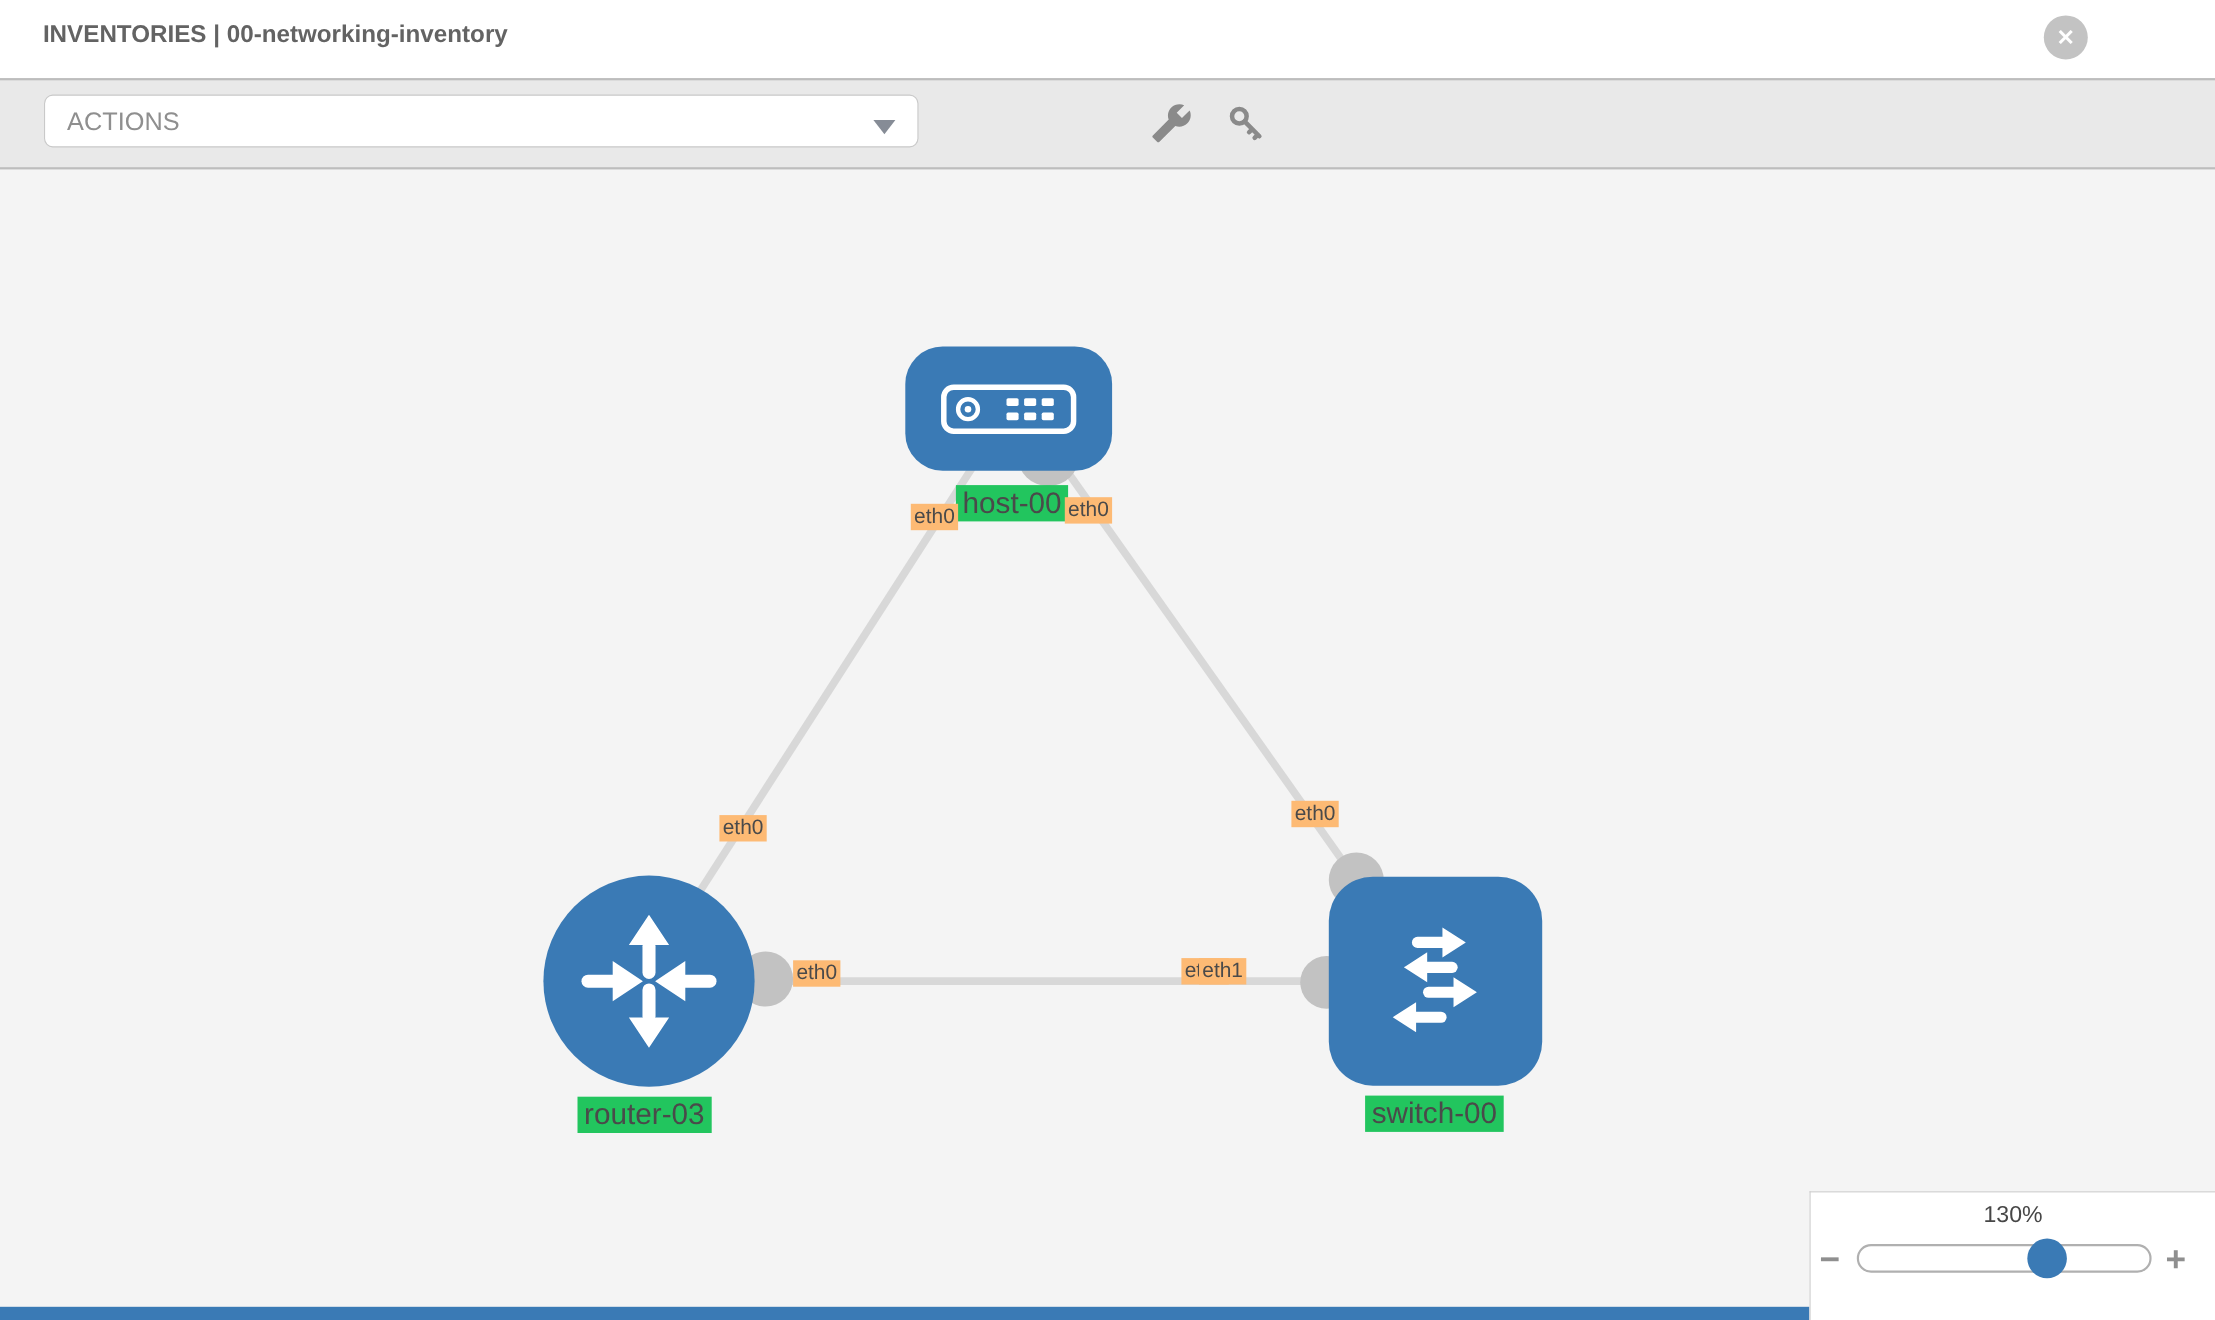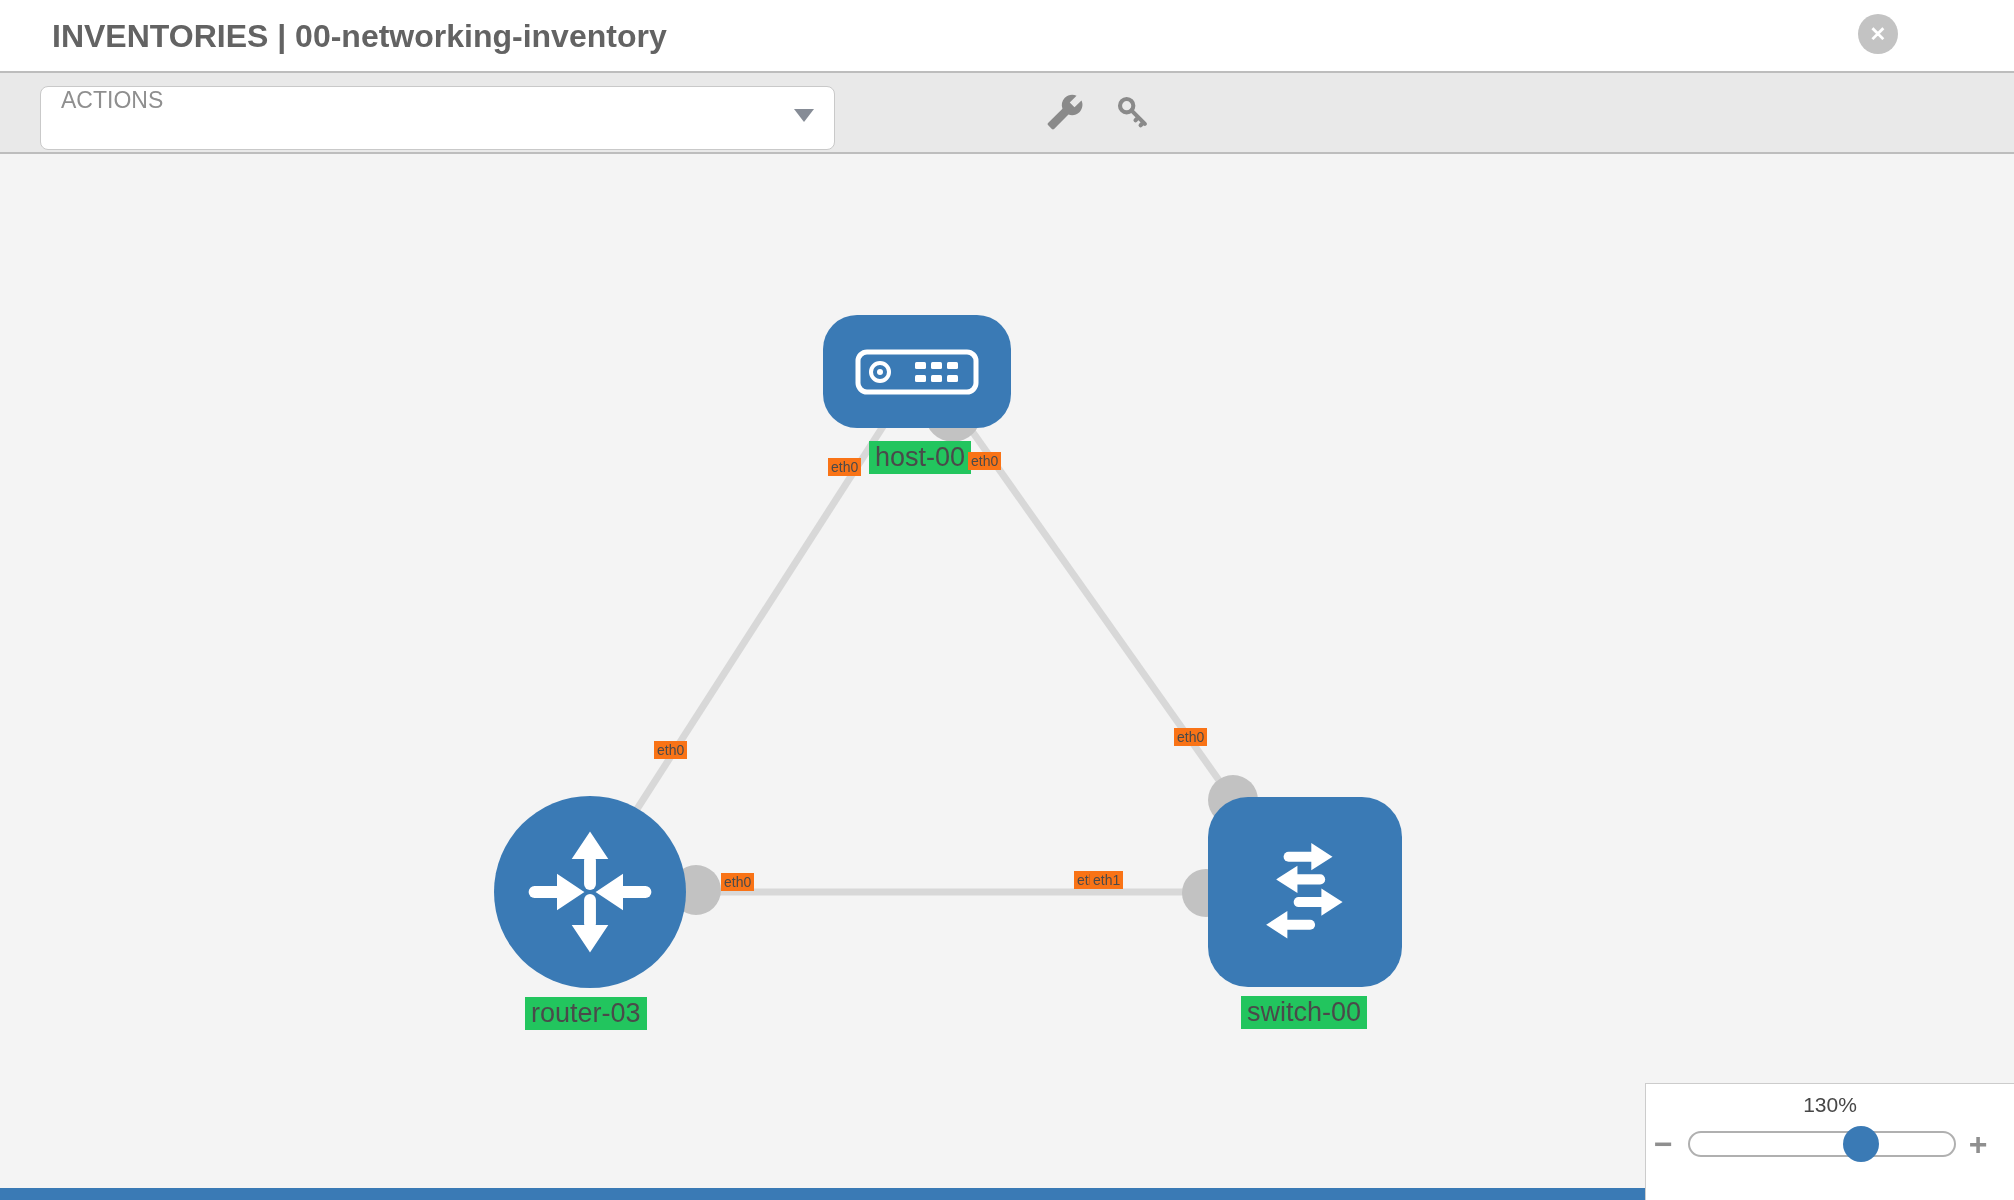--- a/index.html
+++ b/index.html
@@ -13,30 +13,30 @@
     --txt-light:#8f8f8f;
     --icon-gray:#8a8a8a;
   }
   *{box-sizing:border-box;margin:0;padding:0}
   html,body{width:2014px;height:1200px;overflow:hidden;background:#fff;
     font-family:"Liberation Sans",sans-serif;}
   .app{position:relative;width:2014px;height:1200px;overflow:hidden}
 
   
   .header{position:absolute;left:0;top:0;width:2014px;height:71px;background:#fff;z-index:6}
-  .page-title{position:absolute;left:52px;top:18px;font-size:32px;font-weight:700;color:var(--txt-mid)}
+  .page-title{position:absolute;left:39px;top:18px;font-size:22px;font-weight:700;color:var(--txt-mid)}
   .close-btn{position:absolute;left:1858px;top:14px;width:40px;height:40px;border:none;
     border-radius:50%;background:#c3c3c3;color:#fff;font-size:20px;font-weight:700;
     display:flex;align-items:center;justify-content:center;cursor:pointer}
 
   
   .toolbar{position:absolute;left:0;top:71px;width:2014px;height:83px;background:var(--toolbar);
     border-top:2px solid #bdbdbd;border-bottom:2px solid #bdbdbd;z-index:6}
-  .select{position:absolute;top:13px;height:64px;background:#fff;border:1px solid #c9c9c9;
-    border-radius:8px;display:flex;align-items:flex-start;padding:0 20px;font-size:23px;
+  .select{position:absolute;top:13px;height:48px;background:#fff;border:1px solid #c9c9c9;
+    border-radius:8px;display:flex;align-items:center;padding:0 20px;font-size:23px;
     color:var(--txt-light);cursor:pointer}
   .select-actions{left:40px;width:795px}
   .select-search{left:1192px;width:798px}
   .chev{position:absolute;right:20px;top:22px;width:0;height:0;
     border-left:10px solid transparent;border-right:10px solid transparent;
     border-top:13px solid #868c96}
   .tool-icon{position:absolute;top:20px;width:38px;height:38px;cursor:pointer}
   .tool-icon.wrench{left:1046px}
   .tool-icon.key{left:1114px}
 
@@ -51,22 +51,22 @@
   .node-router{left:494px;top:796px;width:192px;height:192px;border-radius:50%}
   .node-switch{left:1208px;top:797px;width:194px;height:190px;border-radius:40px}
 
   
   .node-label{position:absolute;z-index:4;background:#22c55e;color:var(--txt-dark);
     font-size:27px;padding:1px 6px;white-space:nowrap;cursor:pointer}
   .lbl-host{left:869px;top:441px}
   .lbl-router{left:525px;top:997px}
   .lbl-switch{left:1241px;top:996px}
 
-  .if-label{position:absolute;z-index:4;background:#f97316;color:var(--txt-dark);
-    font-size:14px;padding:1px 3px;white-space:nowrap}
+  .if-label{position:absolute;z-index:4;background:#fdba74;color:var(--txt-dark);
+    font-size:19px;padding:1px 3px;white-space:nowrap}
   .if-a-host{left:828px;top:458px}
   .if-a-router{left:654px;top:741px}
   .if-b-host{left:968px;top:452px}
   .if-b-switch{left:1174px;top:728px}
   .if-c-router{left:721px;top:873px}
   .if-c-back{left:1074px;top:871px}
   .if-c-front{left:1090px;top:871px;z-index:5}
 
   
   .zoom-panel{position:absolute;left:1645px;top:1083px;width:369px;height:117px;background:#fff;

